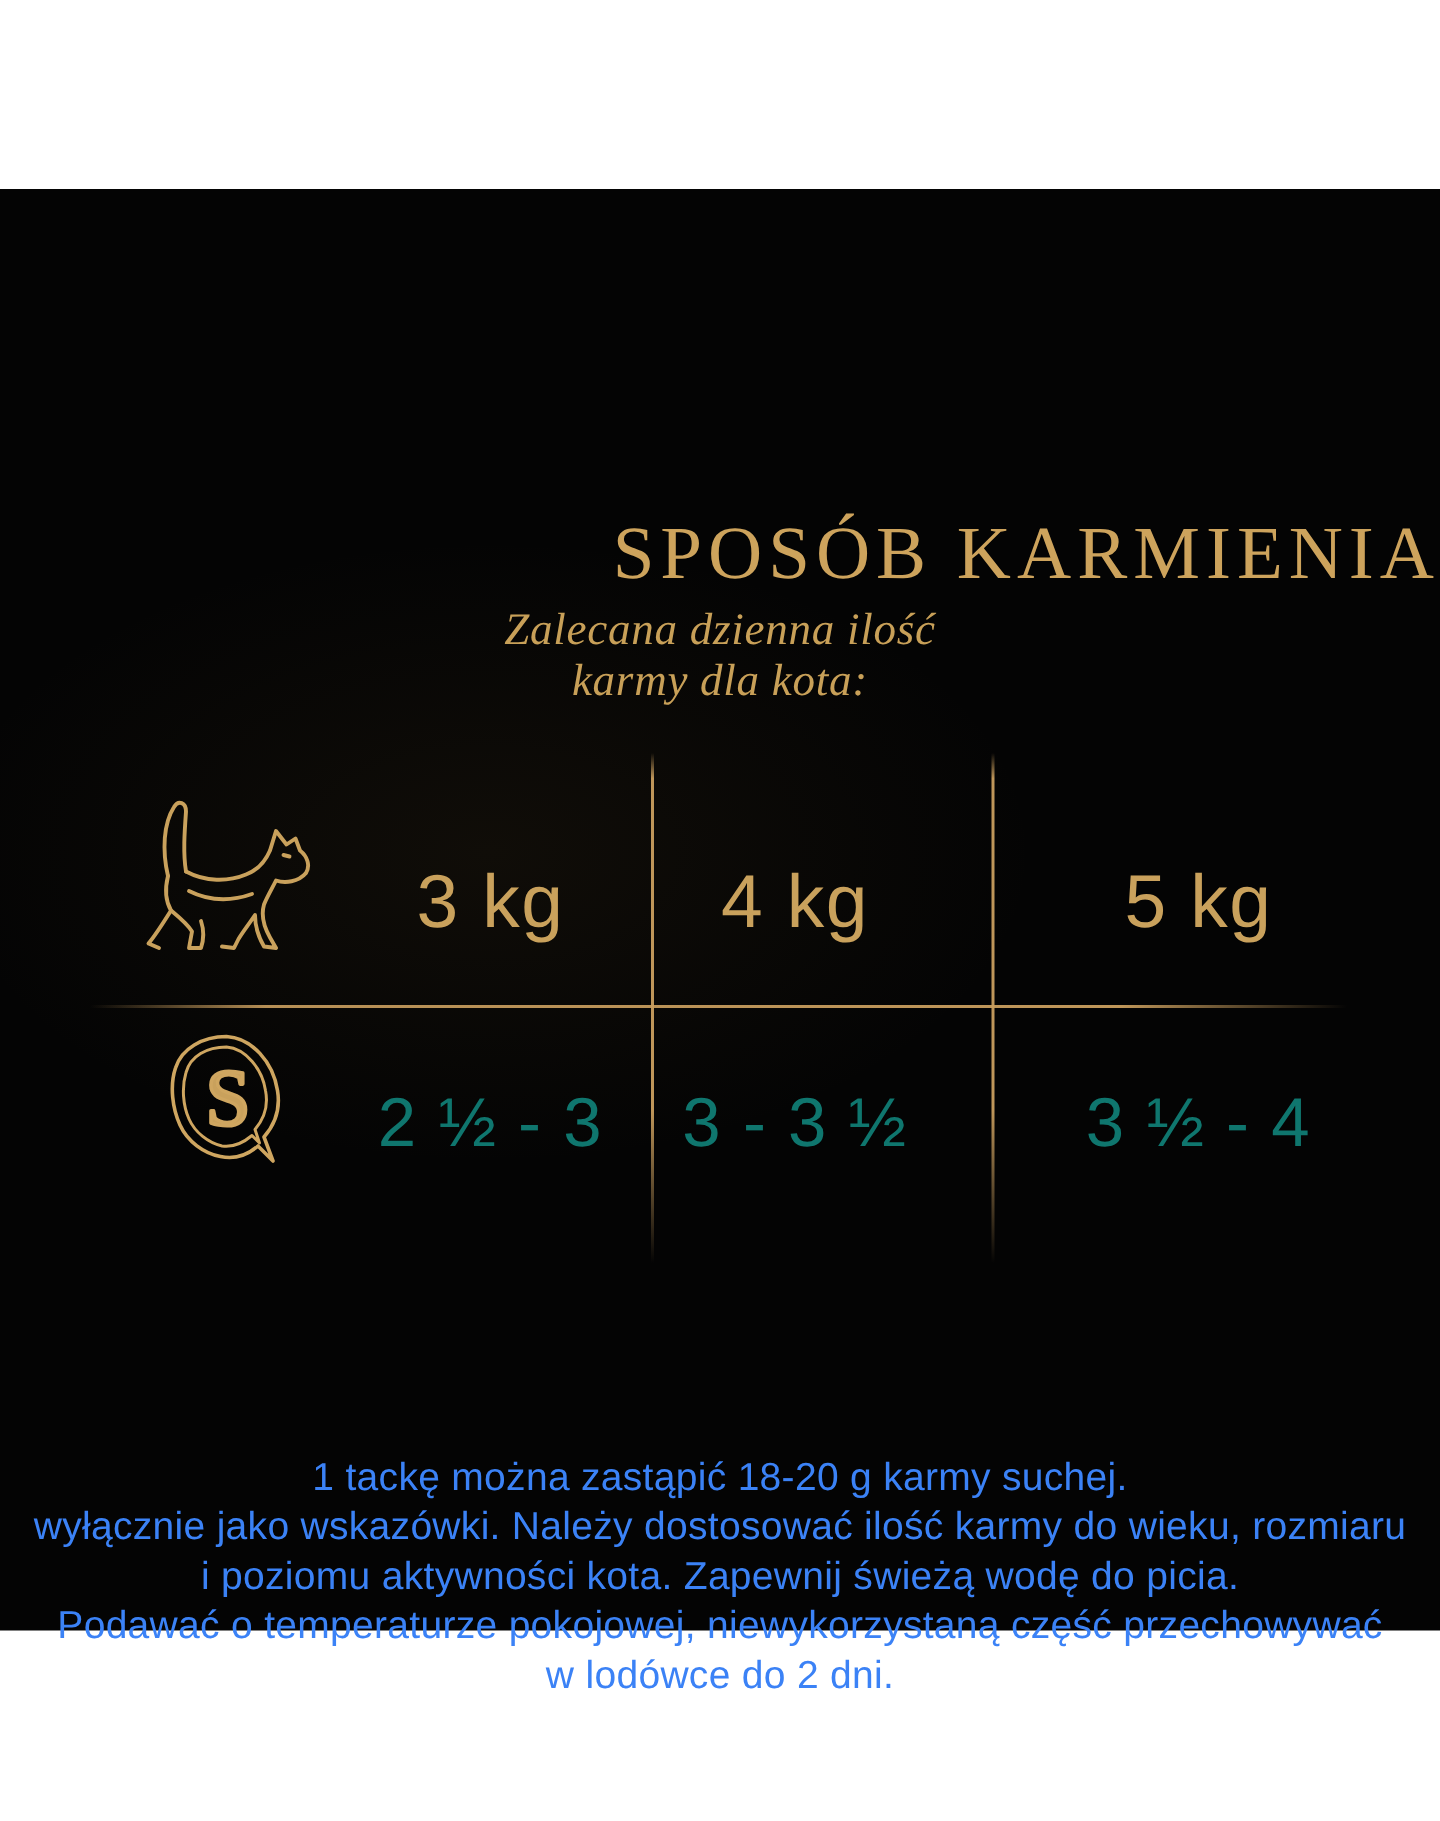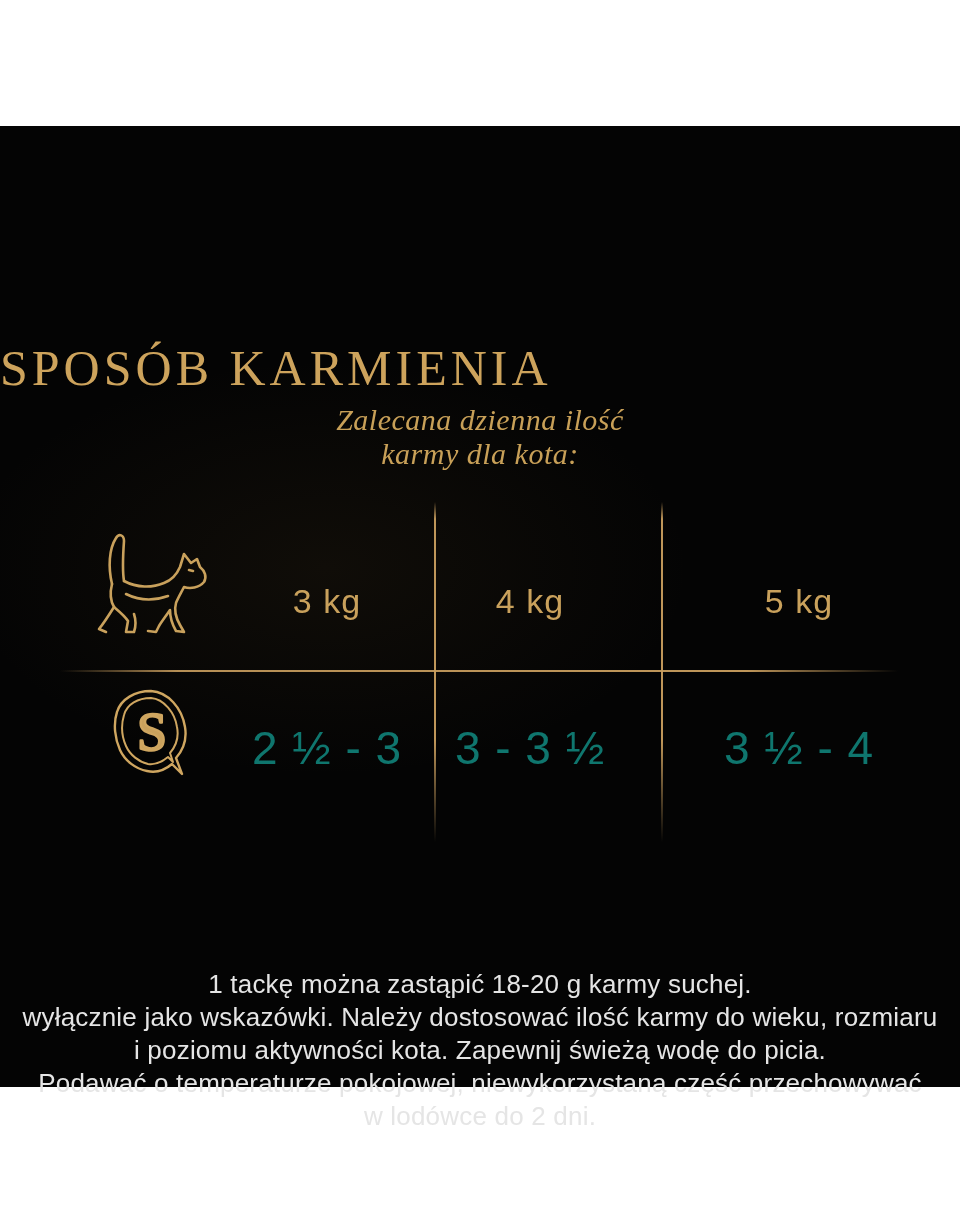--- a/index.html
+++ b/index.html
@@ -11,51 +11,51 @@
   .panel{
     position:absolute;left:0;top:126px;width:960px;height:961px;
     background:#040404;
   }
   .panel::before{
     content:"";position:absolute;inset:0;pointer-events:none;
     background:radial-gradient(560px 320px at 34% 46%, rgba(122,92,44,0.10), rgba(0,0,0,0) 65%);
   }
   .title{
     position:absolute;left:0;top:213px;width:960px;margin:0;
-    text-align:left;font-family:"Liberation Serif",serif;font-weight:400;
+    text-align:right;font-family:"Liberation Serif",serif;font-weight:400;
     font-size:50px;line-height:58px;letter-spacing:4px;color:#cda35c;
   }
   .subtitle{
     position:absolute;left:0;top:277px;width:960px;text-align:center;
     font-family:"Liberation Serif",serif;font-size:30px;line-height:34px;
     letter-spacing:0.5px;color:#c8a058;font-style:italic;
   }
   .vline{
     position:absolute;top:376px;width:2px;height:340px;
     background:linear-gradient(to bottom,rgba(201,158,94,0),rgba(201,158,94,0.95) 5%,rgba(201,158,94,0.95) 70%,rgba(201,158,94,0));
   }
   .v1{left:434px;} .v2{left:661px;}
   .hline{
     position:absolute;top:544px;left:60px;width:838px;height:2px;
     background:linear-gradient(to right,rgba(201,158,94,0),rgba(201,158,94,0.9) 14%,rgba(201,158,94,0.95) 82%,rgba(201,158,94,0));
   }
   .cell{position:absolute;height:64px;line-height:64px;text-align:center;white-space:nowrap;}
-  .head{top:443px;font-size:34px;letter-spacing:1px;color:#c9a15c;}
+  .head{top:443px;font-size:50px;letter-spacing:1px;color:#c9a15c;}
   .val{top:590px;font-size:46px;letter-spacing:1px;color:#0f766e;}
   .c1{left:218px;width:218px;}
   .c2{left:436px;width:188px;}
   .c3{left:662px;width:218px;margin-left:28px;}
   .cat{position:absolute;left:92px;top:402px;}
   .seal{position:absolute;left:111px;top:561px;}
   .seal text{
     font-family:"Liberation Serif",serif;font-size:54px;fill:#c9a15c;
   }
   .notes{
     position:absolute;left:0;top:842px;width:960px;text-align:center;
-    color:#e5e5e5;font-size:26px;line-height:33px;letter-spacing:0.2px;
+    color:#3b82f6;font-size:26px;line-height:33px;letter-spacing:0.2px;
   }
 </style>
 </head>
 <body>
 
 <div class="canvas">
   <div class="panel">
 
     <h1 class="title">SPOSÓB KARMIENIA</h1>
 

